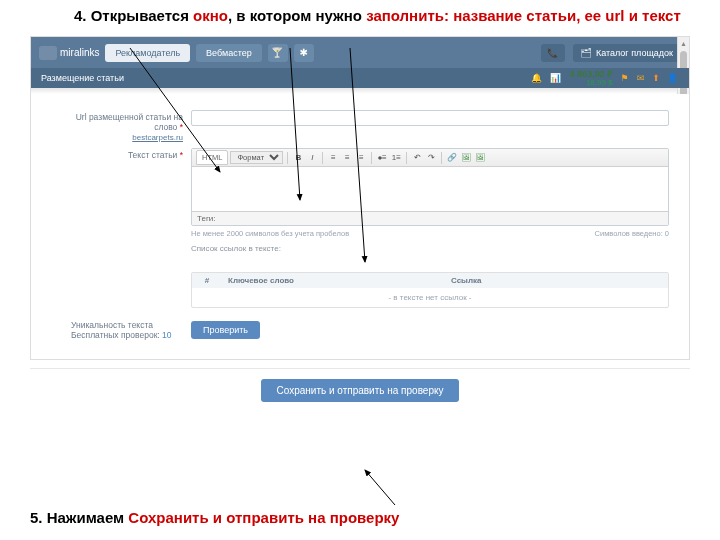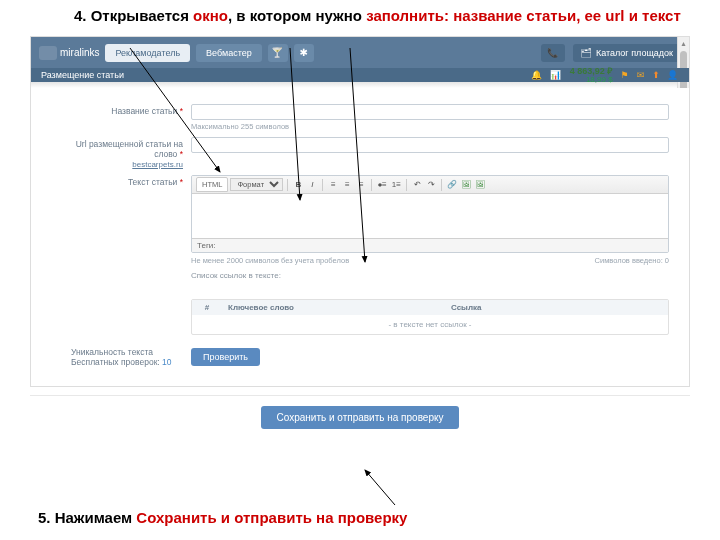--- a/index.html
+++ b/index.html
@@ -13,21 +13,21 @@
   .header { background: #5b7a99; height: 31px; display: flex; align-items: center; padding: 0 8px; gap: 6px; }
   .logo { display: flex; align-items: center; color: #fff; font-size: 10px; gap: 3px; }
   .logo-icon { width: 18px; height: 14px; background: rgba(255,255,255,0.15); border-radius: 3px; }
   .nav-btn { background: #e8eef4; color: #4a6a88; font-size: 9px; padding: 4px 10px; border-radius: 3px; border: none; cursor: pointer; }
   .nav-btn.dark { background: #6a8aa9; color: #fff; }
   .icon-btn { width: 20px; height: 18px; background: #6a8aa9; border-radius: 3px; display: flex; align-items: center; justify-content: center; color: #fff; font-size: 10px; }
   .header-right { margin-left: auto; display: flex; align-items: center; gap: 8px; }
   .phone-box { background: #4a6a88; width: 24px; height: 18px; border-radius: 3px; display:flex;align-items:center;justify-content:center;color:#fff;font-size:9px;}
   .catalog-btn { background: #4a6a88; color: #fff; font-size: 9px; padding: 4px 8px; border-radius: 3px; display: flex; align-items: center; gap: 4px; }
   
-  .subbar { background: #4a6a88; height: 14px; display: flex; align-items: center; padding: 0 10px; color: #fff; font-size: 9px; position: relative; }
+  .subbar { background: #4a6a88; height: 20px; display: flex; align-items: center; padding: 0 10px; color: #fff; font-size: 9px; position: relative; }
   .subbar-right { position: absolute; right: 10px; display: flex; align-items: center; gap: 8px; font-size: 9px; }
   .bell { color: #f5a623; }
   .balance { line-height: 1; text-align: right; }
   .balance .rub { color: #3a7a3a; font-weight: bold; }
   .balance .usd { color: #2a9a4a; font-size: 8px; }
   
   .form-area { background: #fff; padding: 10px 0; position: relative; }
   .shadow-top { height: 6px; background: linear-gradient(#e5e5e5, #fff); }
   
   .form-row { display: flex; align-items: flex-start; margin: 6px 0; padding: 0 20px 0 40px; }
@@ -67,21 +67,21 @@
   .check-label .blue { color: #4a8ac8; }
   .check-btn { background: #5a8ac0; color: #fff; border: none; padding: 4px 12px; border-radius: 3px; font-size: 9px; cursor: pointer; }
   
   .divider { height: 1px; background: #e8e8e8; margin: 8px 30px; }
   
   .submit-row { text-align: center; margin-top: 10px; }
   .submit-btn { background: #5a8ac0; color: #fff; border: none; padding: 6px 16px; border-radius: 3px; font-size: 10px; cursor: pointer; }
   
   .arrows { position: absolute; top: 0; left: 0; width: 100%; height: 100%; pointer-events: none; }
   
-  .instruction5 { position: absolute; bottom: 14px; left: 38px; font-size: 15px; font-weight: bold; }
+  .instruction5 { position: absolute; bottom: 14px; left: 30px; font-size: 15px; font-weight: bold; }
   .instruction5 .red { color: #c00; }
   
   .scrollbar { position: absolute; right: 0; top: 0; bottom: 0; width: 12px; background: #f0f0f0; border-left: 1px solid #ddd; }
   .scroll-thumb { position: absolute; top: 14px; left: 2px; right: 2px; height: 60px; background: #c0c0c0; border-radius: 4px; }
   .scroll-arrow { position: absolute; left: 0; right: 0; height: 12px; display:flex;align-items:center;justify-content:center;font-size:8px;color:#888;}
 </style>
 </head>
 <body>
 
 <div class="instruction">
@@ -126,29 +126,20 @@
       <span style="color:#f5a623">✉</span>
       <span style="color:#f28a2e">⬆</span>
       <span style="color:#8aa">👤</span>
     </div>
   </div>
 
   <div class="shadow-top"></div>
 
   <div class="form-area">
 
-    <div class="form-row">
-      <div class="form-label">
-        <span>Название статьи</span> <span class="req">*</span>
-      </div>
-      <div class="form-field">
-        <input class="text-input" style="">
-        <div class="hint">Максимально 255 символов</div>
-      </div>
-    </div>
 
     <div class="form-row">
       <div class="form-label">
         <span>Url размещенной статьи на слово</span> <span class="req">*</span>
         <span class="link">bestcarpets.ru</span>
       </div>
       <div class="form-field">
         <input class="text-input" style="">
       </div>
     </div>

